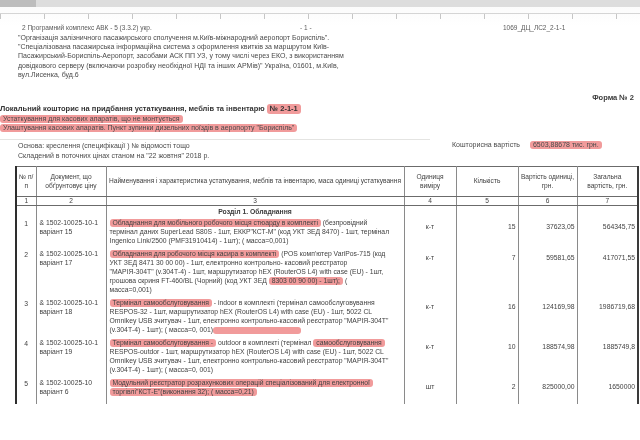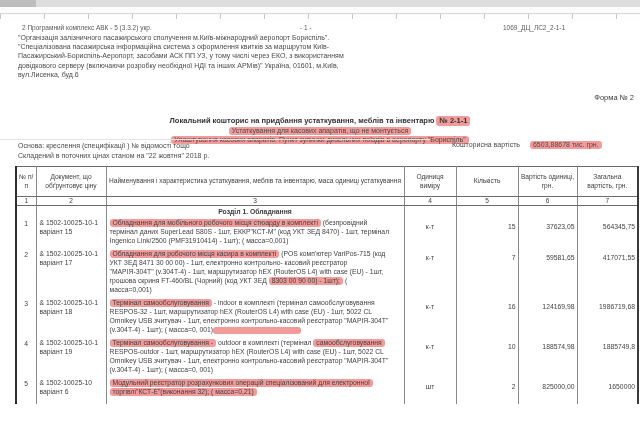--- a/index.html
+++ b/index.html
@@ -20,22 +20,22 @@
     opacity:.85;
   }
   .tinyline { position:absolute; top:24px; left:0; right:0; font-size:6.5px; color:#5a5a5a; }
   .tinyline .prog { position:absolute; left:22px; }
   .tinyline .pnum { position:absolute; left:300px; }
   .tinyline .dcode { position:absolute; left:503px; }
   .orgpara {
     position:absolute; top:33px; left:18px; width:348px;
     font-size:7px; line-height:9.2px; color:#4a4a4a; text-align:left;
   }
-  .forma { position:absolute; top:93px; right:6px; font-size:7.5px; font-weight:normal; color:#3a3a3a; }
-  .titleblock { position:absolute; top:116px; left:0; right:0; text-align:center; }
+  .forma { position:absolute; top:93px; right:6px; font-size:7.5px; font-weight:bold; color:#3a3a3a; }
+  .titleblock { position:absolute; top:104px; left:0; right:0; }
   .titleblock .t1 { font-size:7.5px; font-weight:bold; color:#333; }
   .titleblock .t2, .titleblock .t3 { font-size:7px; color:#4a4a4a; margin-top:2px; }
   .hl { background:var(--hl,#f19b9b); border-radius:3px; padding:0 3px 1px 3px; box-decoration-break:clone; -webkit-box-decoration-break:clone; }
   .faintline { position:absolute; top:139px; left:0; width:430px; height:1px; background:#e4e4e2; }
   .metablock { position:absolute; top:141px; left:18px; font-size:7px; line-height:10px; color:#4a4a4a; }
   .costblock { position:absolute; top:141px; left:452px; font-size:7px; color:#4a4a4a; }
   .costblock .val { margin-left:8px; }
   
   .tablewrap { position:absolute; top:166px; left:15px; }
   table { border-collapse:collapse; table-layout:fixed; width:622px;

